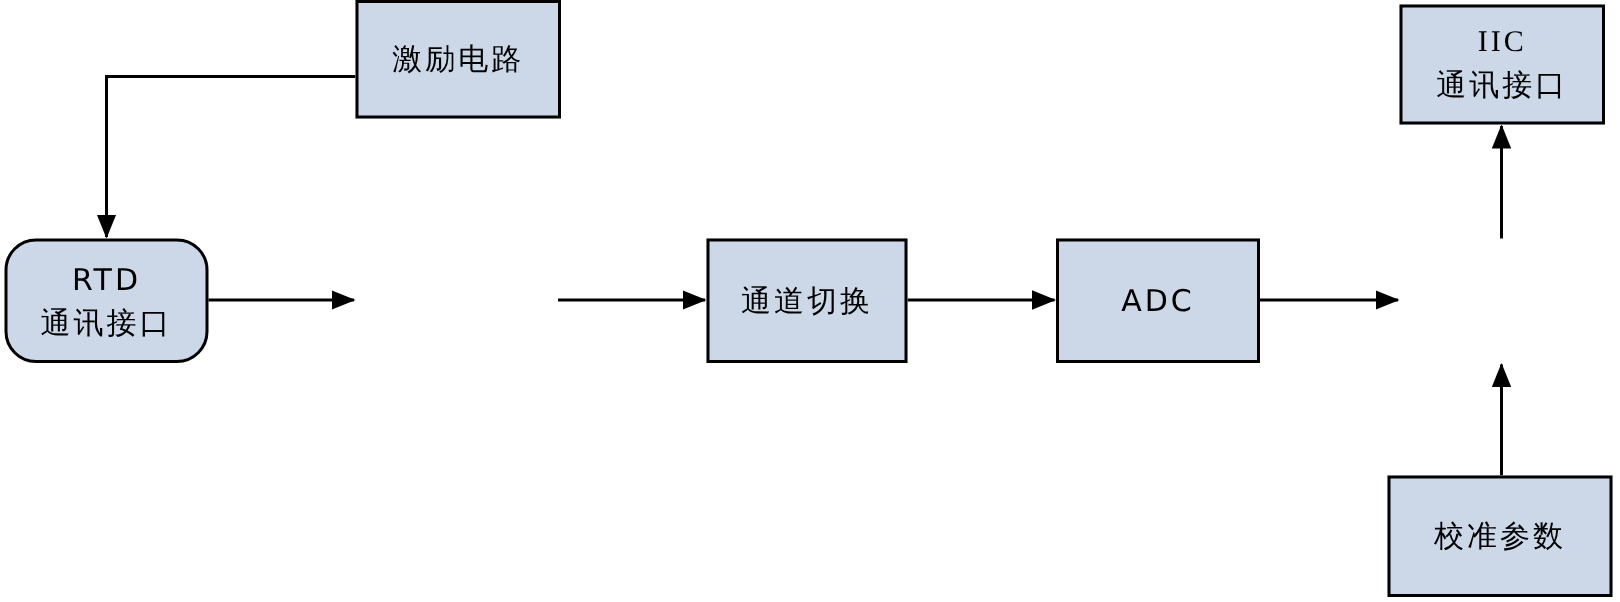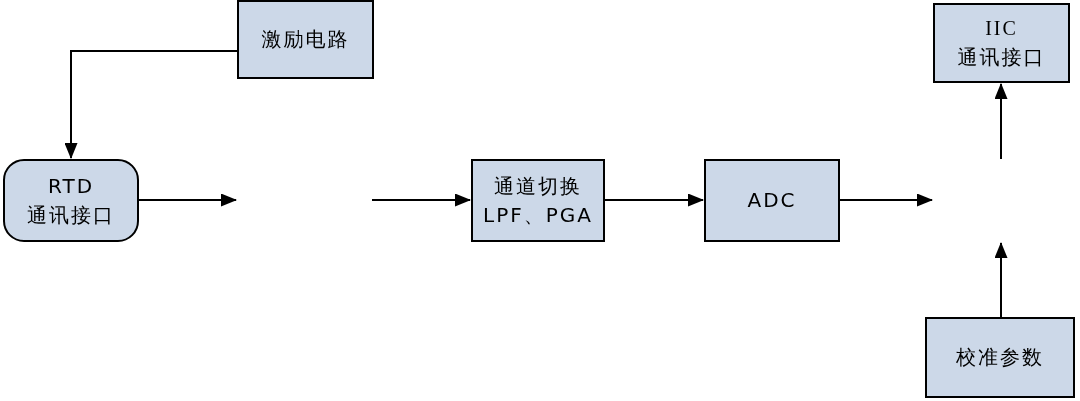--- a/index.html
+++ b/index.html
@@ -74,21 +74,20 @@
   </div>
 
   <div class="node" id="n-rtd">
     <div>RTD</div>
     <div>通讯接口</div>
   </div>
 
 
   <div class="node" id="n-signal">
     <div>通道切换</div>
-    <div>LPF、PGA</div>
   </div>
 
   <div class="node" id="n-adc">
     <div>ADC</div>
   </div>
 
 
   <div class="node" id="n-iic">
     <div>IIC</div>
     <div>通讯接口</div>

